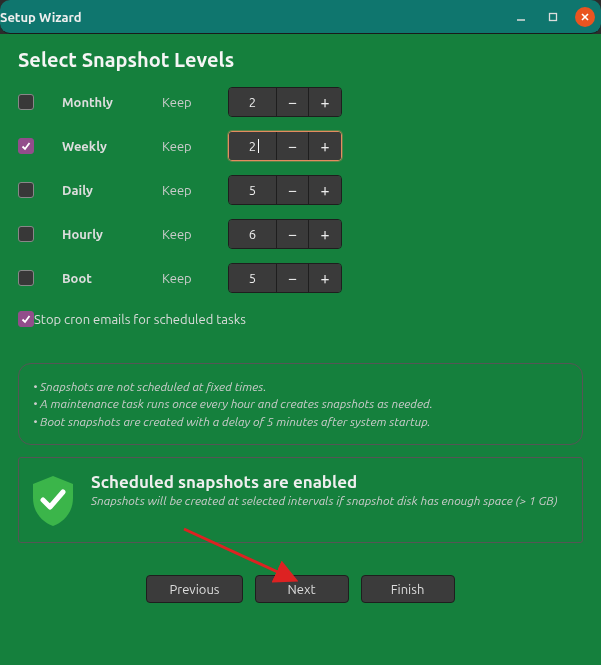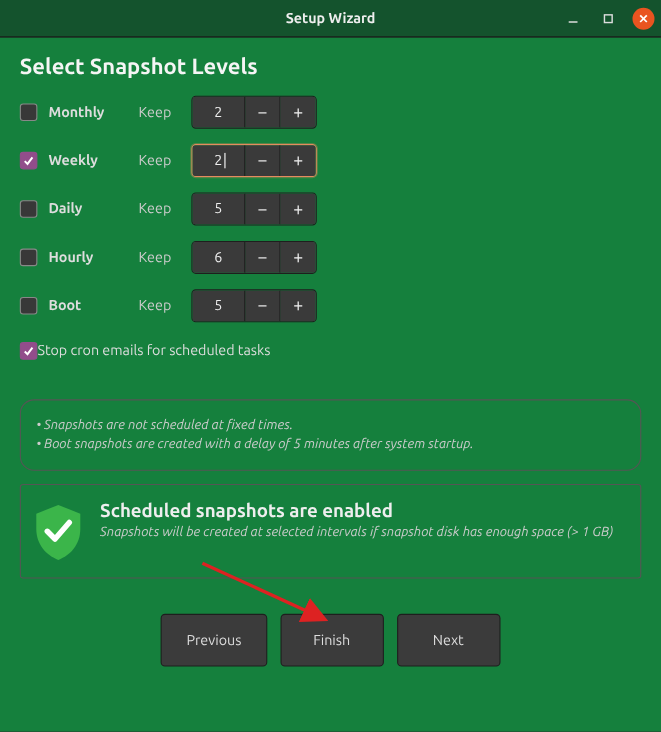--- a/index.html
+++ b/index.html
@@ -5,26 +5,27 @@
   * { box-sizing: border-box; margin: 0; padding: 0; }
   body {
     font-family: "Ubuntu", "Segoe UI", sans-serif;
     background: #2c2c2c;
     width: 601px;
     height: 665px;
     overflow: hidden;
   }
   .titlebar {
     height: 34px;
-    background: #14532d;
-    display: flex;
-    align-items: center;
-    justify-content: center;
+    background: #0f766e;
+    display: flex;
+    align-items: center;
+    justify-content: flex-start;
     position: relative;
     border-bottom: 1px solid #1a1a1a;
+    border-radius: 10px;
   }
   .titlebar .title {
     color: #eee;
     font-size: 13px;
     font-weight: bold;
   }
   .win-controls {
     position: absolute;
     right: 6px;
     display: flex;
@@ -60,21 +61,21 @@
     margin-bottom: 16px;
   }
   .levels {
     display: flex;
     flex-direction: column;
     gap: 14px;
   }
   .level-row {
     display: flex;
     align-items: center;
-    gap: 10px;
+    gap: 28px;
   }
   .cb {
     width: 16px;
     height: 16px;
     border: 1px solid #888;
     border-radius: 3px;
     display: flex;
     align-items: center;
     justify-content: center;
     background: #383838;
@@ -198,21 +199,21 @@
     display: flex;
     justify-content: center;
     gap: 12px;
     margin-top: 2px;
   }
   .btn {
     background: #3b3b3b;
     border: 1px solid #1e1e1e;
     color: #ddd;
     font-size: 13px;
-    padding: 16px 22px;
+    padding: 6px 22px;
     border-radius: 4px;
     min-width: 94px;
     text-align: center;
   }
 </style>
 </head>
 <body>
 
 <div class="titlebar">
   <span class="title">Setup Wizard</span>
@@ -301,20 +302,21 @@
     <div class="cb checked">
       <svg width="10" height="10" viewBox="0 0 10 10">
           <polyline points="1.5,5.5 4,8 8.5,2" fill="none" stroke="#fff" stroke-width="1.8"></polyline>
         </svg>
     </div>
     <span class="stop-cron-label">Stop cron emails for scheduled tasks</span>
   </div>
 
   <div class="info-box">
     <div>• Snapshots are not scheduled at fixed times.</div>
+    <div>• A maintenance task runs once every hour and creates snapshots as needed.</div>
     <div>• Boot snapshots are created with a delay of 5 minutes after system startup.</div>
   </div>
 
   <div class="status-box">
     <svg class="shield" viewBox="0 0 48 54">
       <path d="M24 2 L44 10 V24 C44 38 35 48 24 52 C13 48 4 38 4 24 V10 Z" fill="#3bb54a"></path>
       <polyline points="14,26 21,33 34,18" fill="none" stroke="#fff" stroke-width="5" stroke-linecap="round" stroke-linejoin="round"></polyline>
     </svg>
     <div class="status-text">
       <div class="status-title">Scheduled snapshots are enabled</div>
@@ -328,16 +330,16 @@
         <marker id="ah" markerWidth="8" markerHeight="8" refX="6" refY="4" orient="auto">
           <path d="M0,0 L8,4 L0,8 Z" fill="#d22"></path>
         </marker>
       </defs>
       <line x1="6" y1="6" x2="115" y2="56" stroke="#d22" stroke-width="3" marker-end="url(#ah)"></line>
     </svg>
   </div>
 
   <div class="button-row">
     <div class="btn">Previous</div>
+    <div class="btn">Next</div>
     <div class="btn">Finish</div>
-    <div class="btn">Next</div>
   </div>
 </div>
 
 </body></html>

